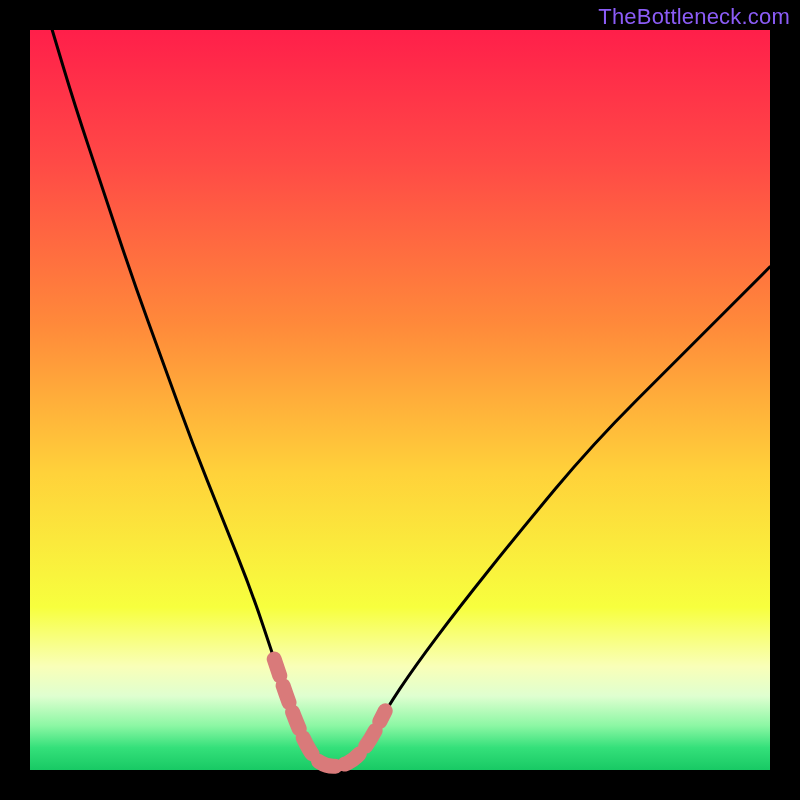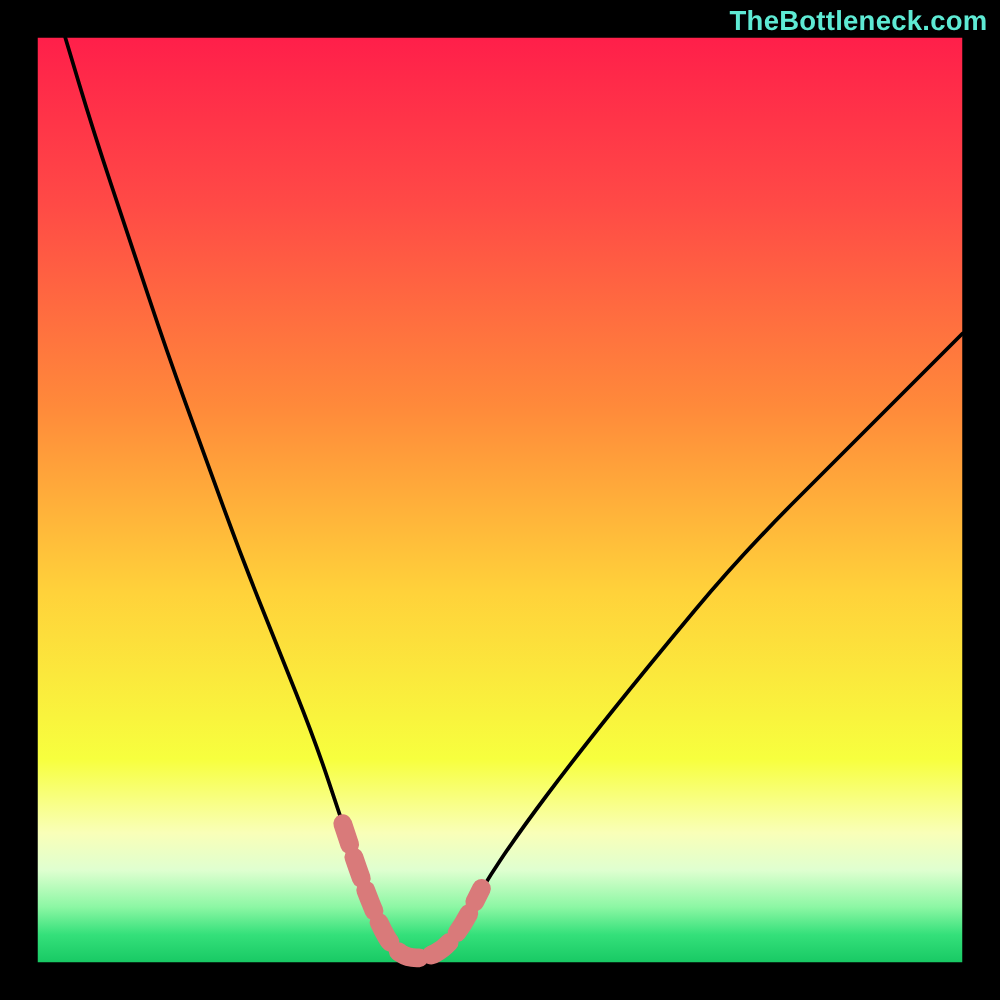--- a/index.html
+++ b/index.html
@@ -31,23 +31,23 @@
     position: absolute;
     inset: 0;
     width: 740px;
     height: 740px;
     overflow: visible;
   }
   .watermark {
     position: absolute;
     top: 4px;
     right: 10px;
-    color: #5eead4;
+    color: #8b5cf6;
     font-size: 22px;
-    font-weight: 700;
+    font-weight: 400;
     letter-spacing: 0.2px;
   }
 </style>
 </head>
 <body>
 
 <div class="frame">
   <div class="plot-area">
 
     <svg class="gradient" viewBox="0 0 740 740" preserveAspectRatio="none">

